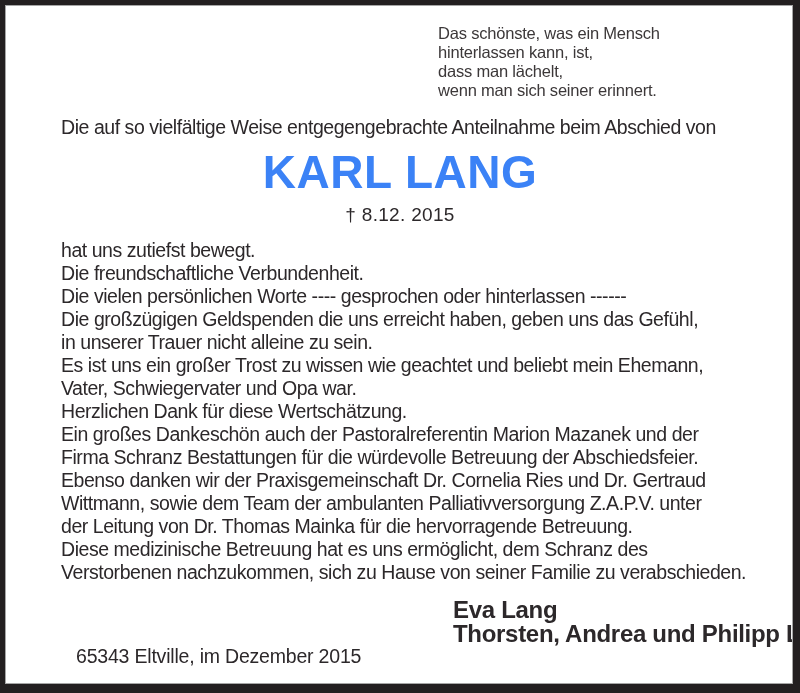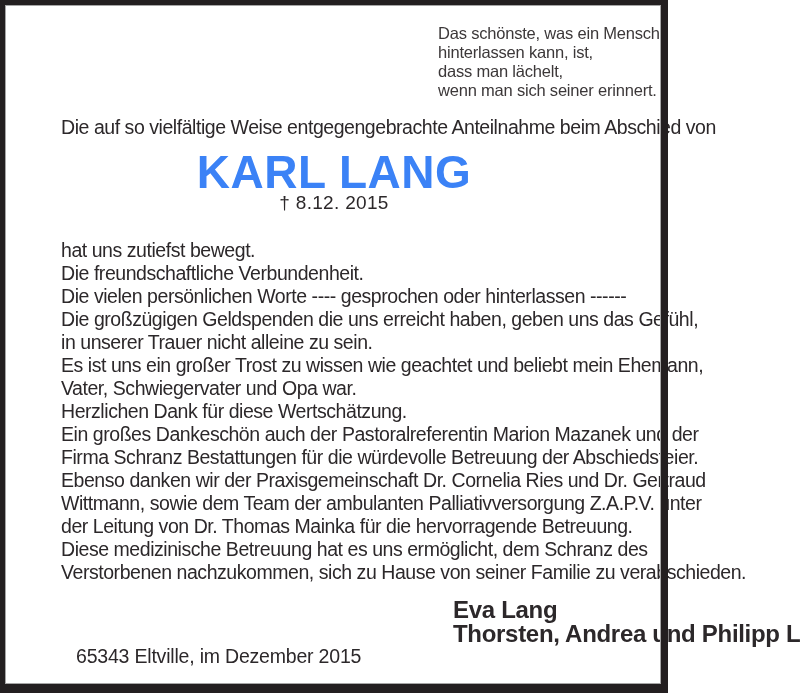--- a/index.html
+++ b/index.html
@@ -12,21 +12,21 @@
   * { margin: 0; padding: 0; box-sizing: border-box; }
   html, body {
     width: 800px; height: 693px;
     background: var(--background);
     font-family: "Liberation Sans", sans-serif;
     color: var(--text);
     overflow: hidden;
   }
   .sheet {
     position: relative;
-    width: 668px; height: 693px;
+    width: 800px; height: 693px;
     background: var(--background);
   }
   
   .frame {
     position: absolute; inset: 0;
     border-style: solid;
     border-color: var(--frame);
     border-width: 5px 7px 9px 5px;
     pointer-events: none;
     z-index: 3;
@@ -57,21 +57,21 @@
     width: 100%;
     text-align: center;
     font-size: 46px;
     line-height: 46px;
     font-weight: 700;
     letter-spacing: 0.5px;
     color: #3b82f6;
   }
   .death-date {
     position: absolute;
-    left: 0; top: 192px;
+    left: 0; top: 204px;
     width: 100%;
     text-align: center;
     font-size: 19px;
     letter-spacing: 0.3px;
   }
   .body-text {
     position: absolute;
     left: 61px; top: 239px;
     font-size: 19.5px;
     line-height: 23px;

